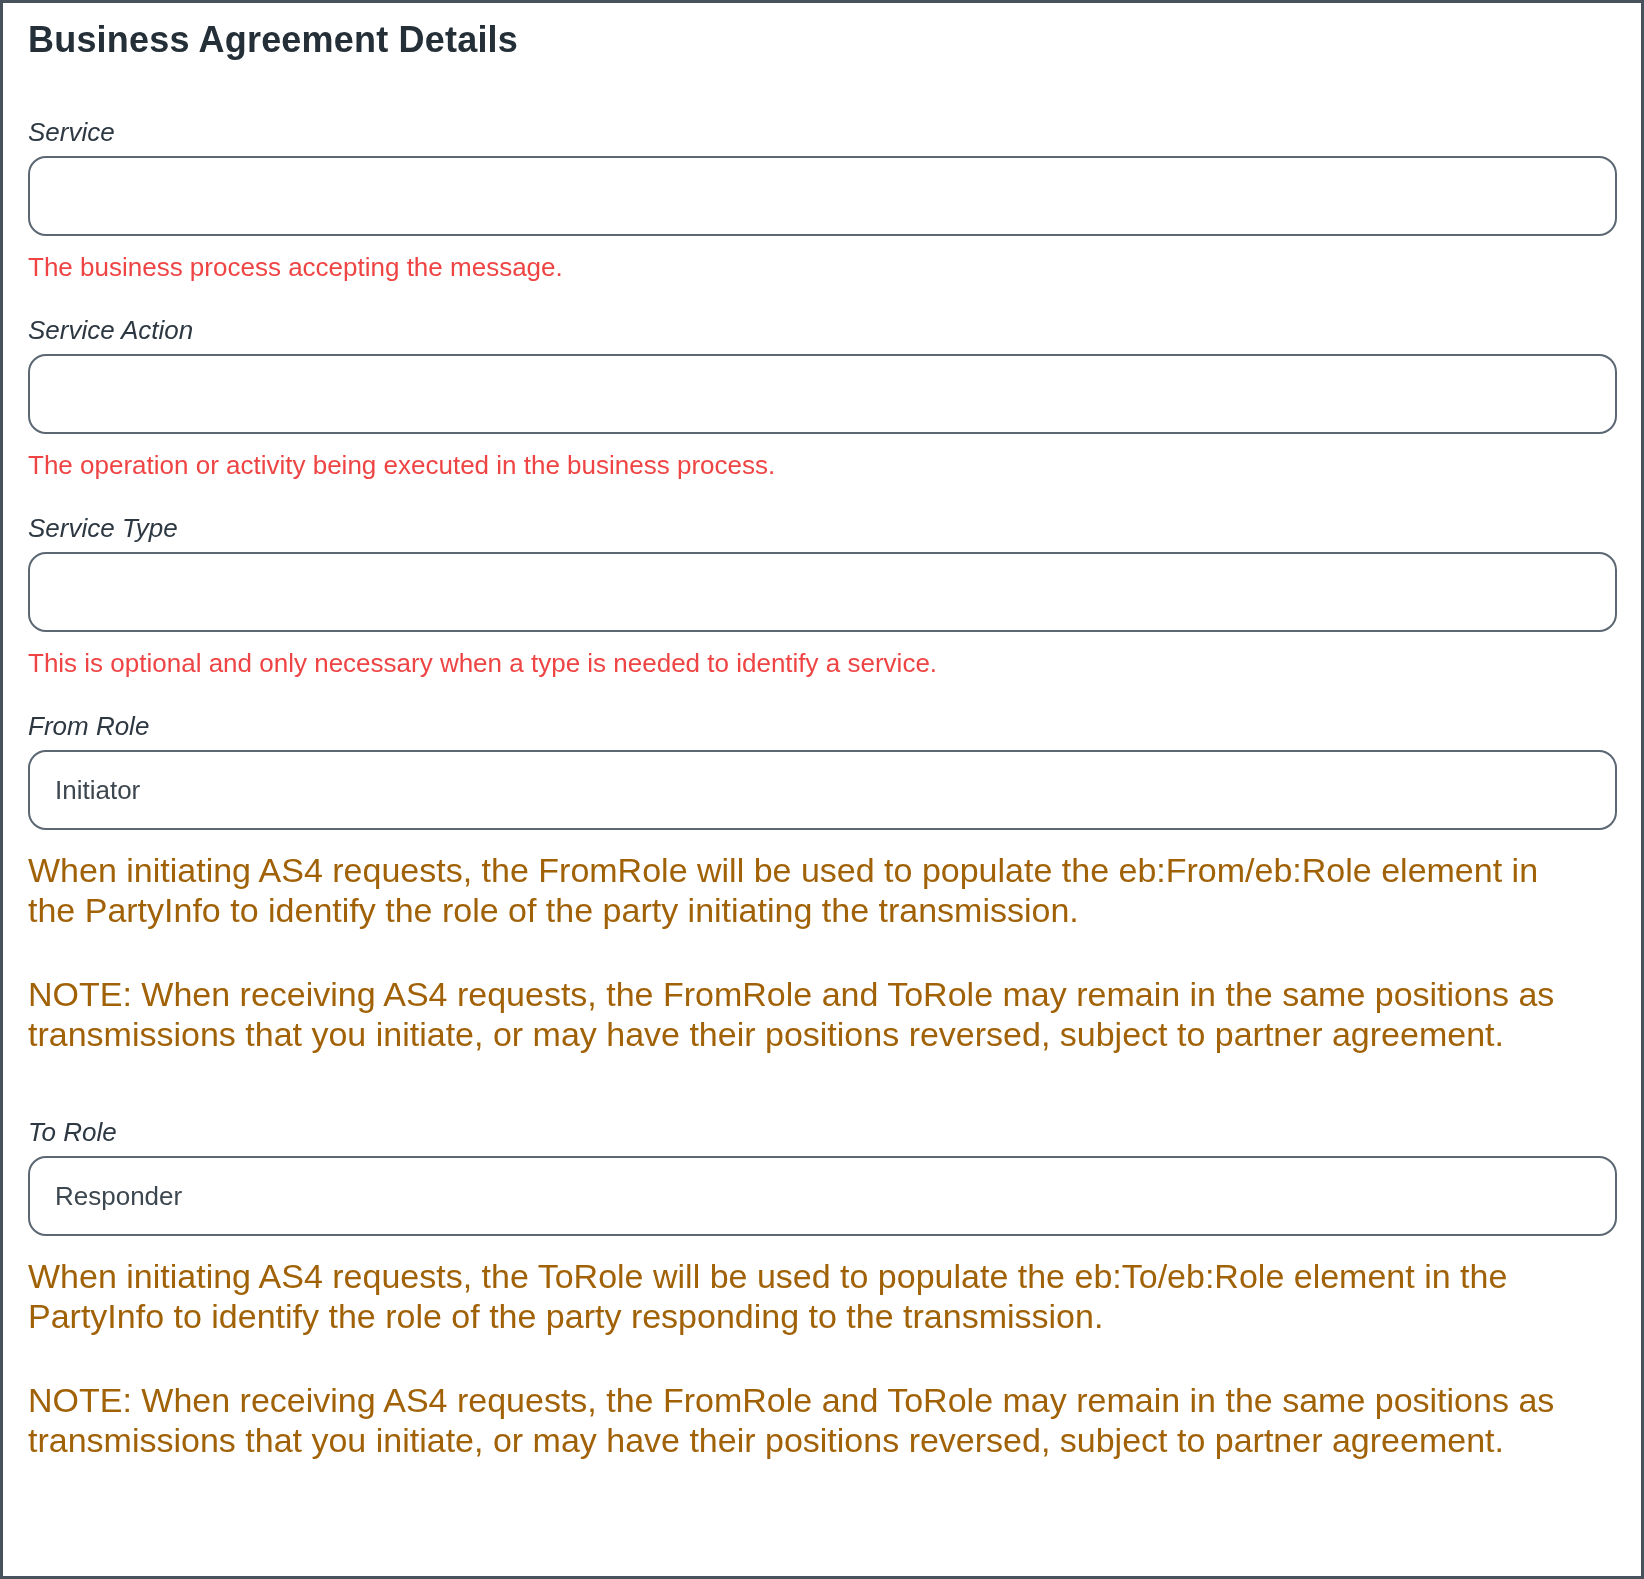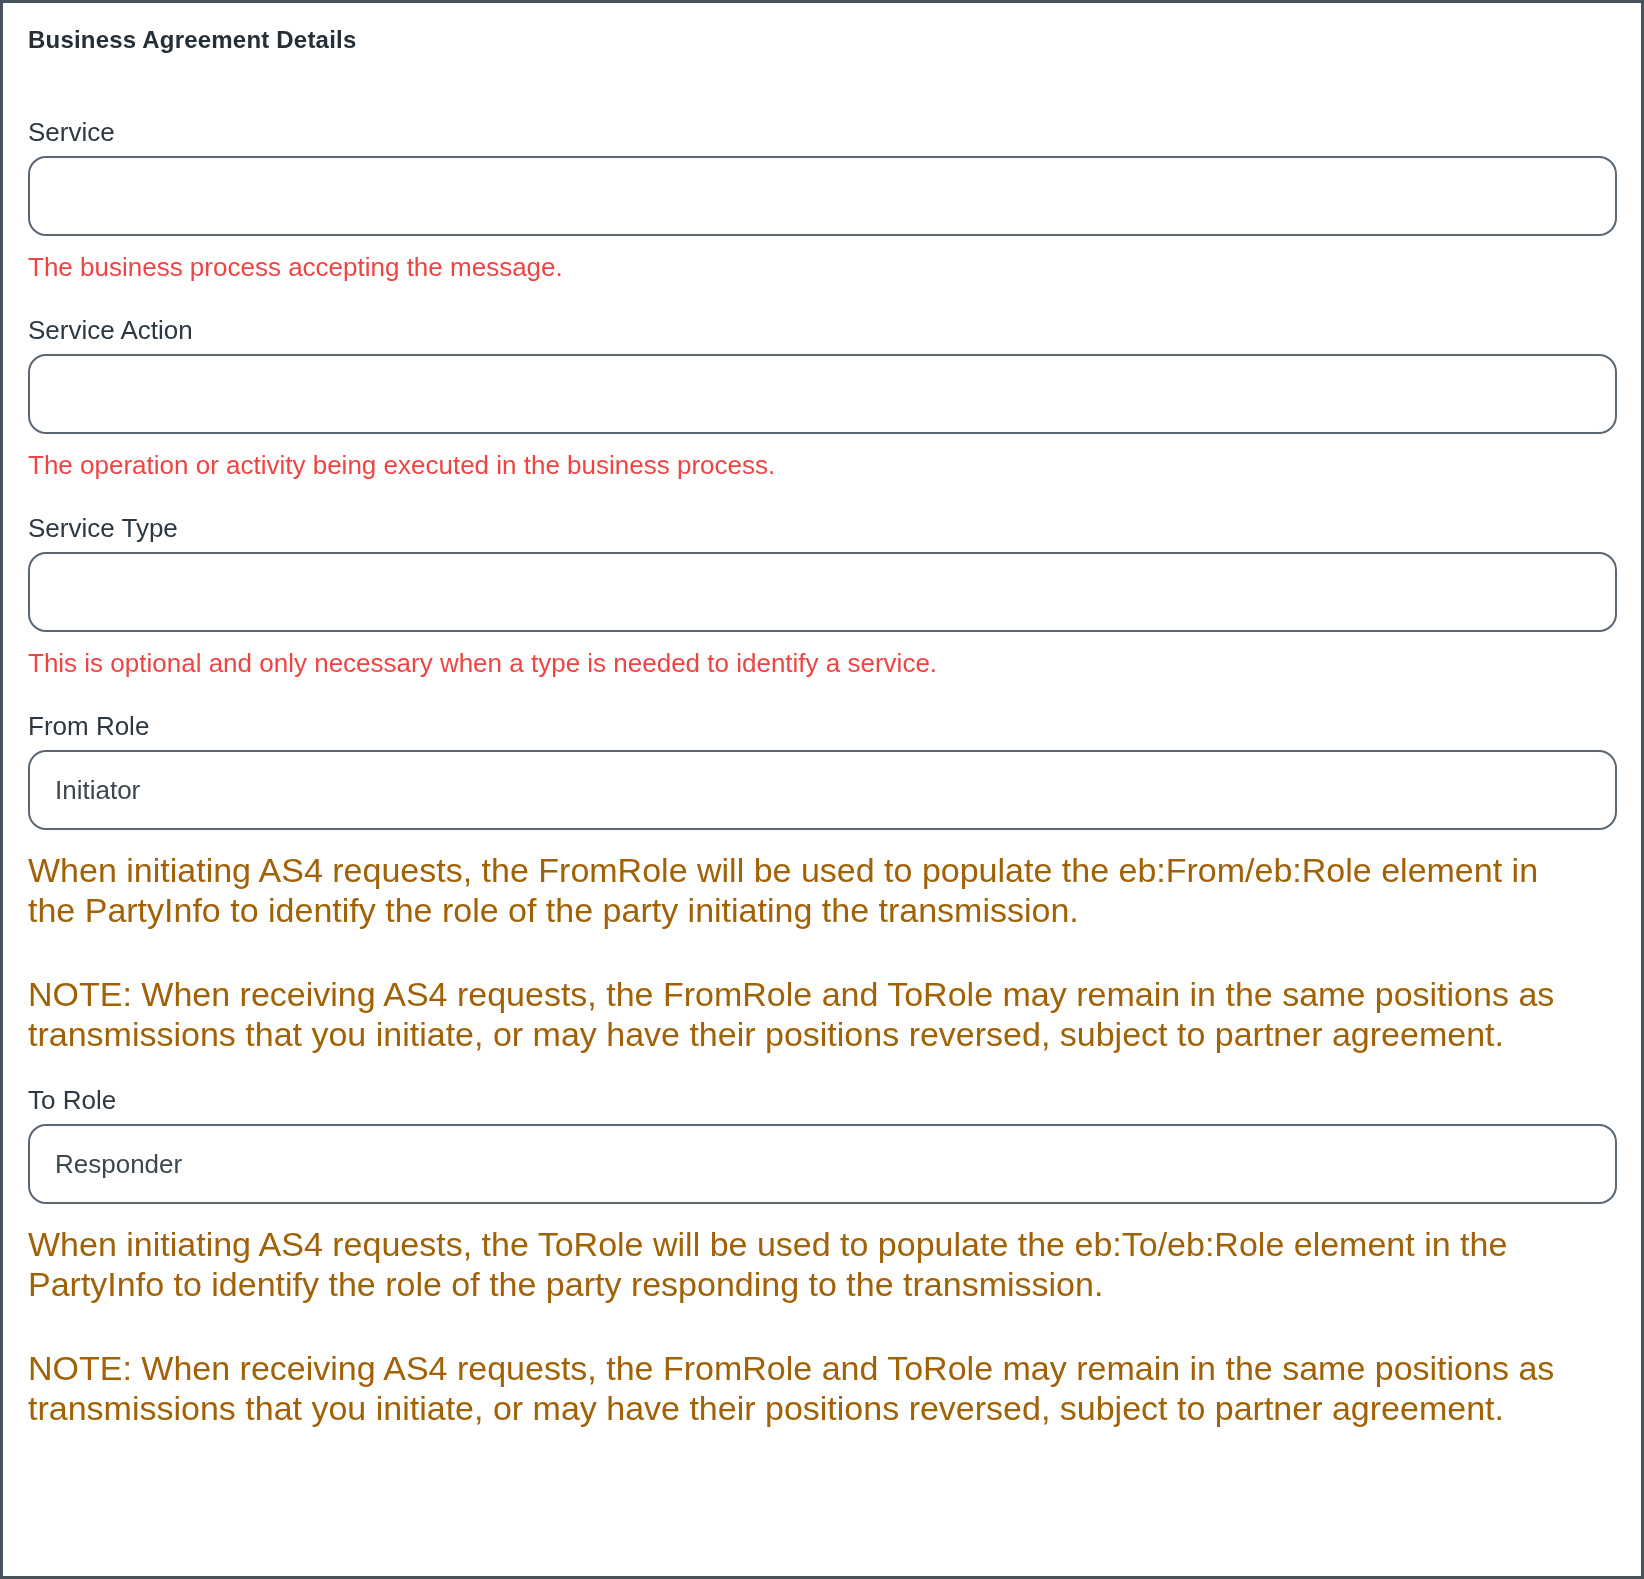--- a/index.html
+++ b/index.html
@@ -14,43 +14,44 @@
   .panel {
     width: 1644px;
     height: 1579px;
     border: 3px solid #47525d;
     background: #ffffff;
     padding: 22px 24px 8px 25px;
     overflow: hidden;
   }
 
   .page-title {
-    font-size: 24px;
+    font-size: 36px;
     line-height: 30px;
     font-weight: 700;
     color: #242f38;
     letter-spacing: 0.2px;
   }
 
   .field {
     margin-top: 34px;
   }
   .field.first {
     margin-top: 63px;
   }
   .field.tight {
-    margin-top: 32px;
+    margin-top: 64px;
   }
 
   .field-label {
     font-size: 26px;
     line-height: 28px;
     font-weight: 500;
     color: #2d3842;
     margin-bottom: 10px;
+    font-style: italic;
   }
 
   .text-input {
     display: block;
     width: 100%;
     height: 80px;
     border: 2px solid #5b6773;
     border-radius: 18px;
     background: #ffffff;
     padding: 8px 25px;

